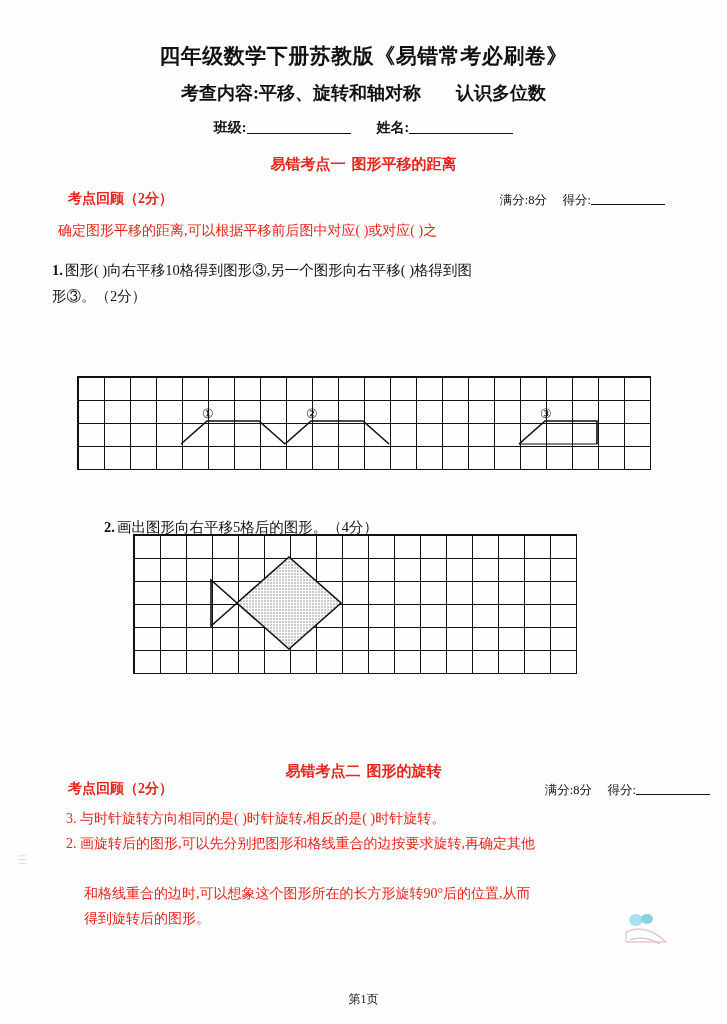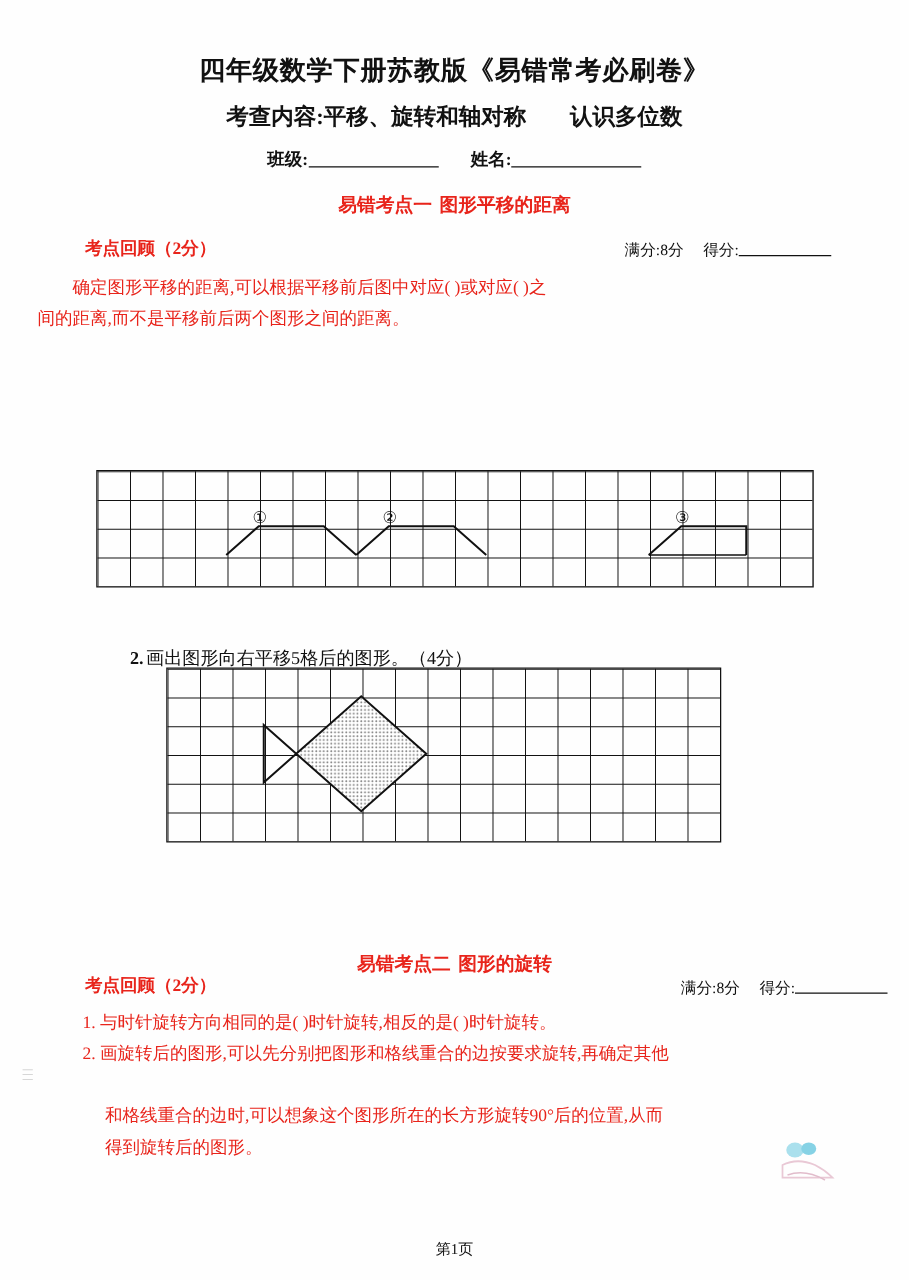--- a/index.html
+++ b/index.html
@@ -215,23 +215,26 @@
     <div class="review-left">考点回顾（2分）</div>
     <div class="review-right">
       <span>满分:8分</span>
       &nbsp;&nbsp;&nbsp;
       <span>得分:</span><span class="blank"></span>
     </div>
   </div>
 
   <div class="red-para">
     <span class="indent"></span><span>确定图形平移的距离,可以根据平移前后图中对应(    )或对应(    )之</span><br>
-    <span>间的距离,而不是平移前后两个图形之间的距离。</span>
-  </div>
-
+  </div>
+
+  <div class="q">
+    <span class="num">1.</span><span>图形(    )向右平移10格得到图形③,另一个图形向右平移(    )格得到图</span><br>
+    <span>形③。（2分）</span>
+  </div>
 
   <div class="grid1"></div>
   <svg class="overlay" width="727" height="1024">
 
     <polyline points="181,444 207,421 259,421 285,444" fill="none" stroke="#111" stroke-width="1.6"></polyline>
 
     <polyline points="285,444 311,421 363,421 389,444" fill="none" stroke="#111" stroke-width="1.6"></polyline>
 
     <polyline points="519,444 545,421 597,421 597,444" fill="none" stroke="#111" stroke-width="1.6"></polyline>
     <line x1="519" y1="444" x2="597" y2="444" stroke="#111" stroke-width="1.2"></line>
@@ -265,21 +268,21 @@
   <div class="review-row" style="position:absolute; top:780px; left:0; width:100%; margin:0;">
     <div class="review-left">考点回顾（2分）</div>
     <div class="review-right">
       <span>满分:8分</span>
       &nbsp;&nbsp;&nbsp;
       <span>得分:</span><span class="blank"></span>
     </div>
   </div>
 
   <div class="red-para" style="position:absolute; top:806px; left:66px; right:60px; margin:0;">
-    <span>1. 与时针旋转方向相同的是(    )时针旋转,相反的是(    )时针旋转。</span><br>
+    <span>3. 与时针旋转方向相同的是(    )时针旋转,相反的是(    )时针旋转。</span><br>
     <span>2. 画旋转后的图形,可以先分别把图形和格线重合的边按要求旋转,再确定其他</span><br>
     <br>
     <span style="display:inline-block; padding-left:18px;">和格线重合的边时,可以想象这个图形所在的长方形旋转90°后的位置,从而</span><br>
     <span style="display:inline-block; padding-left:18px;">得到旋转后的图形。</span>
   </div>
 
   <svg class="watermark" viewBox="0 0 52 44">
     <ellipse cx="16" cy="10" rx="7" ry="6" fill="#8fd6e8"></ellipse>
     <ellipse cx="27" cy="9" rx="6" ry="5" fill="#5fc4dd"></ellipse>
     <path d="M6 22 q12 -6 26 0 q8 4 14 10 l-40 0 z" fill="none" stroke="#e2b7c8" stroke-width="1.4"></path>

